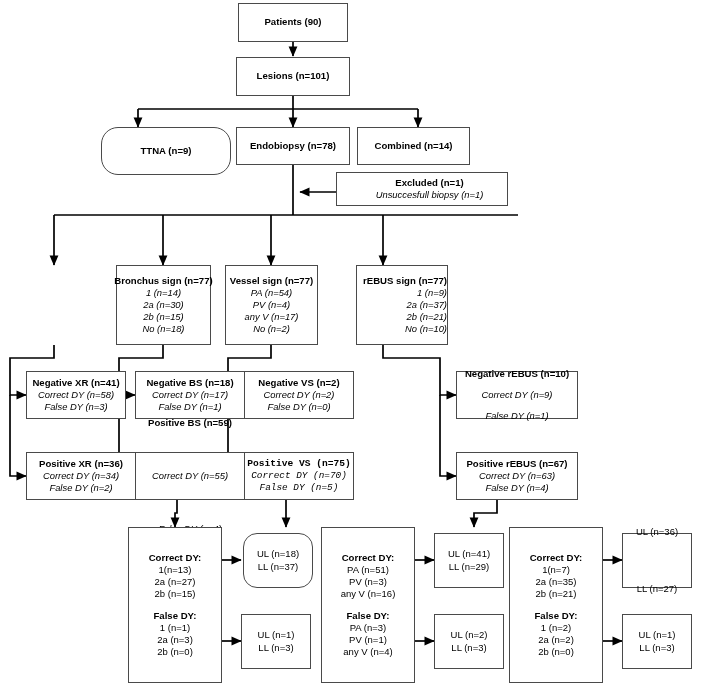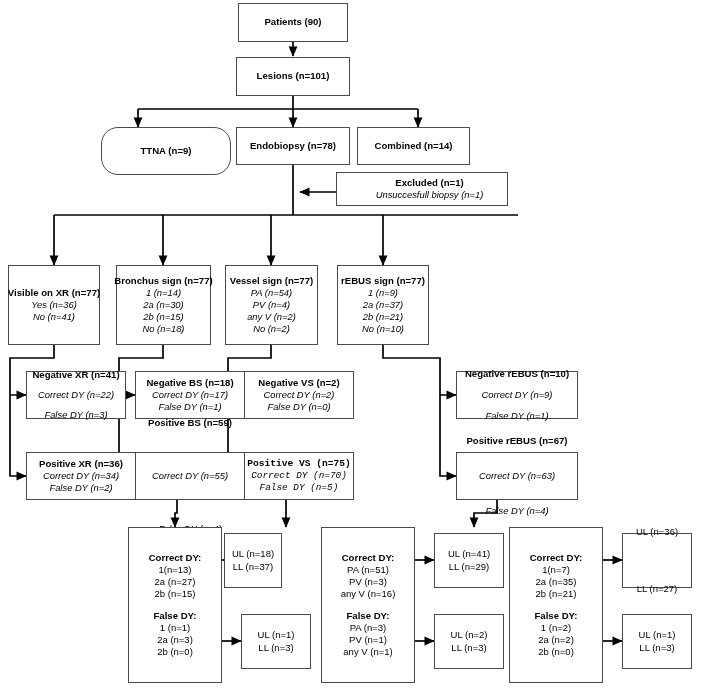--- a/index.html
+++ b/index.html
@@ -142,53 +142,48 @@
 
   <div class="box" style="left:357px; top:127px; width:113px; height:38px;">
     <div class="ttl">Combined (n=14)</div>
   </div>
 
   <div class="box" style="left:336px; top:172px; width:172px; height:34px;padding-left:15px;">
     <div class="ttl">Excluded (n=1)</div>
     <div class="sub">Unsuccesfull biopsy (n=1)</div>
   </div>
 
-  <div class="box" style="left:8px; top:265px; width:92px; height:80px;">
-    <div class="ttl">Visible on XR (n=77)</div>
-    <div class="sub">Yes (n=36)</div>
-    <div class="sub">No (n=41)</div>
-  </div>
 
   <div class="box" style="left:116px; top:265px; width:95px; height:80px;">
     <div class="ttl">Bronchus sign (n=77)</div>
     <div class="sub">1 (n=14)</div>
     <div class="sub">2a (n=30)</div>
     <div class="sub">2b (n=15)</div>
     <div class="sub">No (n=18)</div>
   </div>
 
   <div class="box" style="left:225px; top:265px; width:93px; height:80px;">
     <div class="ttl">Vessel sign (n=77)</div>
     <div class="sub">PA (n=54)</div>
     <div class="sub">PV (n=4)</div>
-    <div class="sub">any V (n=2)</div>
+    <div class="sub">any V (n=17)</div>
     <div class="sub">No (n=2)</div>
   </div>
 
-  <div class="box" style="left:337px; top:265px; width:92px; height:80px;">
+  <div class="box" style="left:356px; top:265px; width:92px; height:80px;align-items:flex-end;">
     <div class="ttl">rEBUS sign (n=77)</div>
     <div class="sub">1 (n=9)</div>
     <div class="sub">2a (n=37)</div>
     <div class="sub">2b (n=21)</div>
     <div class="sub">No (n=10)</div>
   </div>
 
-  <div class="box" style="left:26px; top:371px; width:100px; height:48px;gap:8px;">
+  <div class="box" style="left:26px; top:371px; width:100px; height:48px;">
     <div class="ttl">Negative XR (n=41)</div>
-    <div class="sub">Correct DY (n=22)</div>
+    <div class="sub">Correct DY (n=58)</div>
     <div class="sub">False DY (n=3)</div>
   </div>
 
   <div class="box" style="left:135px; top:371px; width:110px; height:48px;">
     <div class="ttl">Negative BS (n=18)</div>
     <div class="sub">Correct DY (n=17)</div>
     <div class="sub">False DY (n=1)</div>
   </div>
 
   <div class="box" style="left:244px; top:371px; width:110px; height:48px;">
@@ -214,58 +209,58 @@
     <div class="sub">Correct DY (n=55)</div>
     <div class="sub">False DY (n=4)</div>
   </div>
 
   <div class="box" style="left:244px; top:452px; width:110px; height:48px;font-family:Liberation Mono, monospace;">
     <div class="ttl">Positive VS (n=75)</div>
     <div class="sub">Correct DY (n=70)</div>
     <div class="sub">False DY (n=5)</div>
   </div>
 
-  <div class="box" style="left:456px; top:452px; width:122px; height:48px;gap:23px;">
+  <div class="box" style="left:456px; top:452px; width:122px; height:48px;">
     <div class="ttl">Positive rEBUS (n=67)</div>
     <div class="sub">Correct DY (n=63)</div>
     <div class="sub">False DY (n=4)</div>
   </div>
 
   <div class="box" style="left:128px; top:527px; width:94px; height:156px;">
     <div class="hdr">Correct DY:</div>
     <div class="plain">1(n=13)</div>
     <div class="plain">2a (n=27)</div>
     <div class="plain">2b (n=15)</div>
     <div class="gap"></div>
     <div class="hdr">False DY:</div>
     <div class="plain">1 (n=1)</div>
     <div class="plain">2a (n=3)</div>
     <div class="plain">2b (n=0)</div>
   </div>
 
-  <div class="box" style="left:224px; top:533px; width:58px; height:55px;">
+  <div class="box" style="left:243px; top:533px; width:70px; height:55px;border-radius:14px;">
     <div class="plain">UL (n=18)</div>
     <div class="plain">LL (n=37)</div>
   </div>
 
   <div class="box" style="left:241px; top:614px; width:70px; height:55px;">
     <div class="plain">UL (n=1)</div>
     <div class="plain">LL (n=3)</div>
   </div>
 
   <div class="box" style="left:321px; top:527px; width:94px; height:156px;">
     <div class="hdr">Correct DY:</div>
     <div class="plain">PA (n=51)</div>
     <div class="plain">PV (n=3)</div>
     <div class="plain">any V (n=16)</div>
     <div class="gap"></div>
     <div class="hdr">False DY:</div>
     <div class="plain">PA (n=3)</div>
     <div class="plain">PV (n=1)</div>
-    <div class="plain">any V (n=1)</div>
+    <div class="plain">any V (n=4)</div>
   </div>
 
   <div class="box" style="left:434px; top:533px; width:70px; height:55px;">
     <div class="plain">UL (n=41)</div>
     <div class="plain">LL (n=29)</div>
   </div>
 
   <div class="box" style="left:434px; top:614px; width:70px; height:55px;">
     <div class="plain">UL (n=2)</div>
     <div class="plain">LL (n=3)</div>

